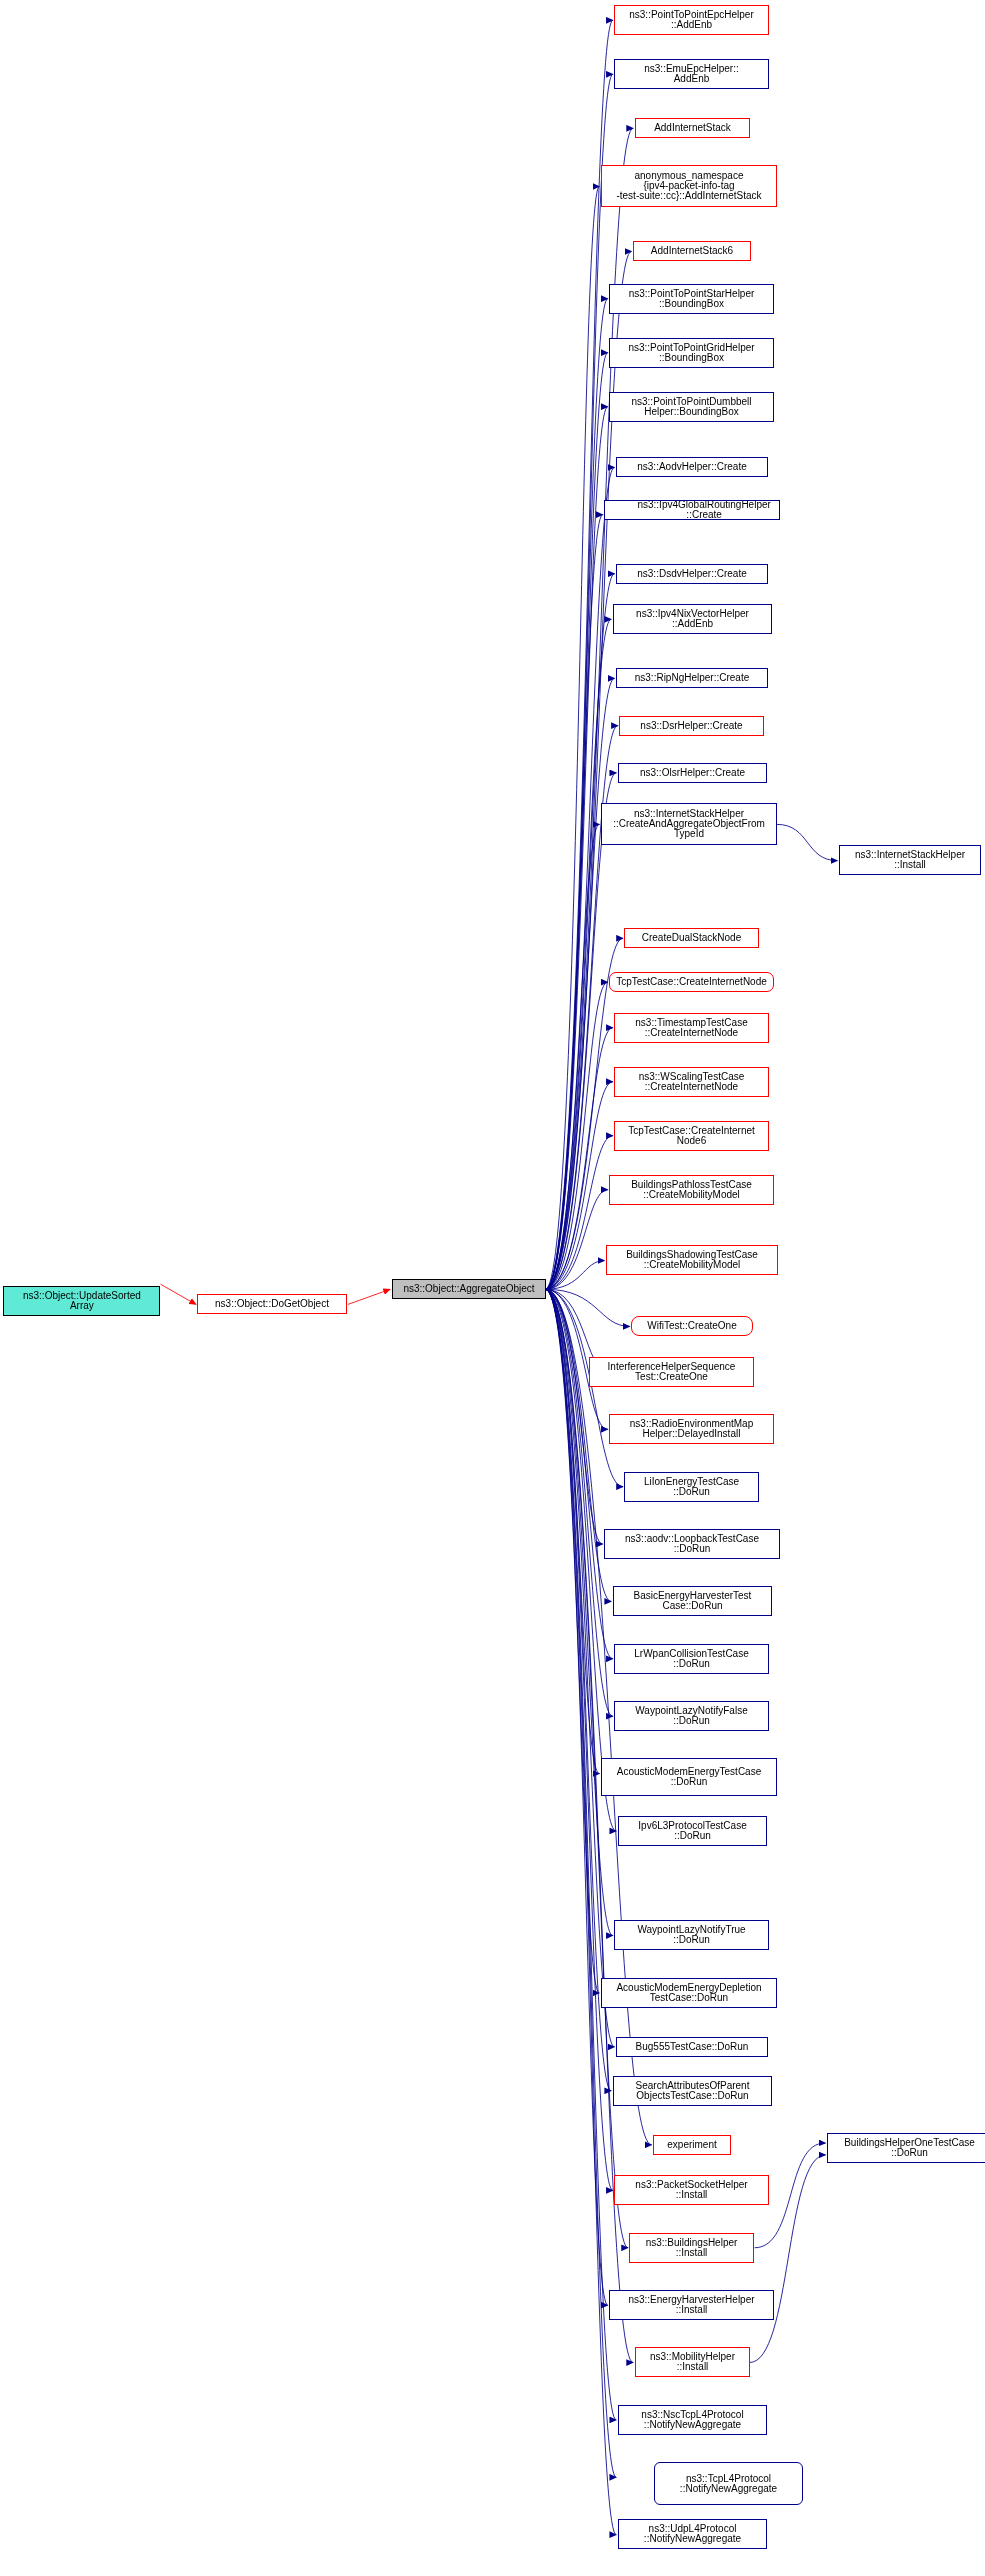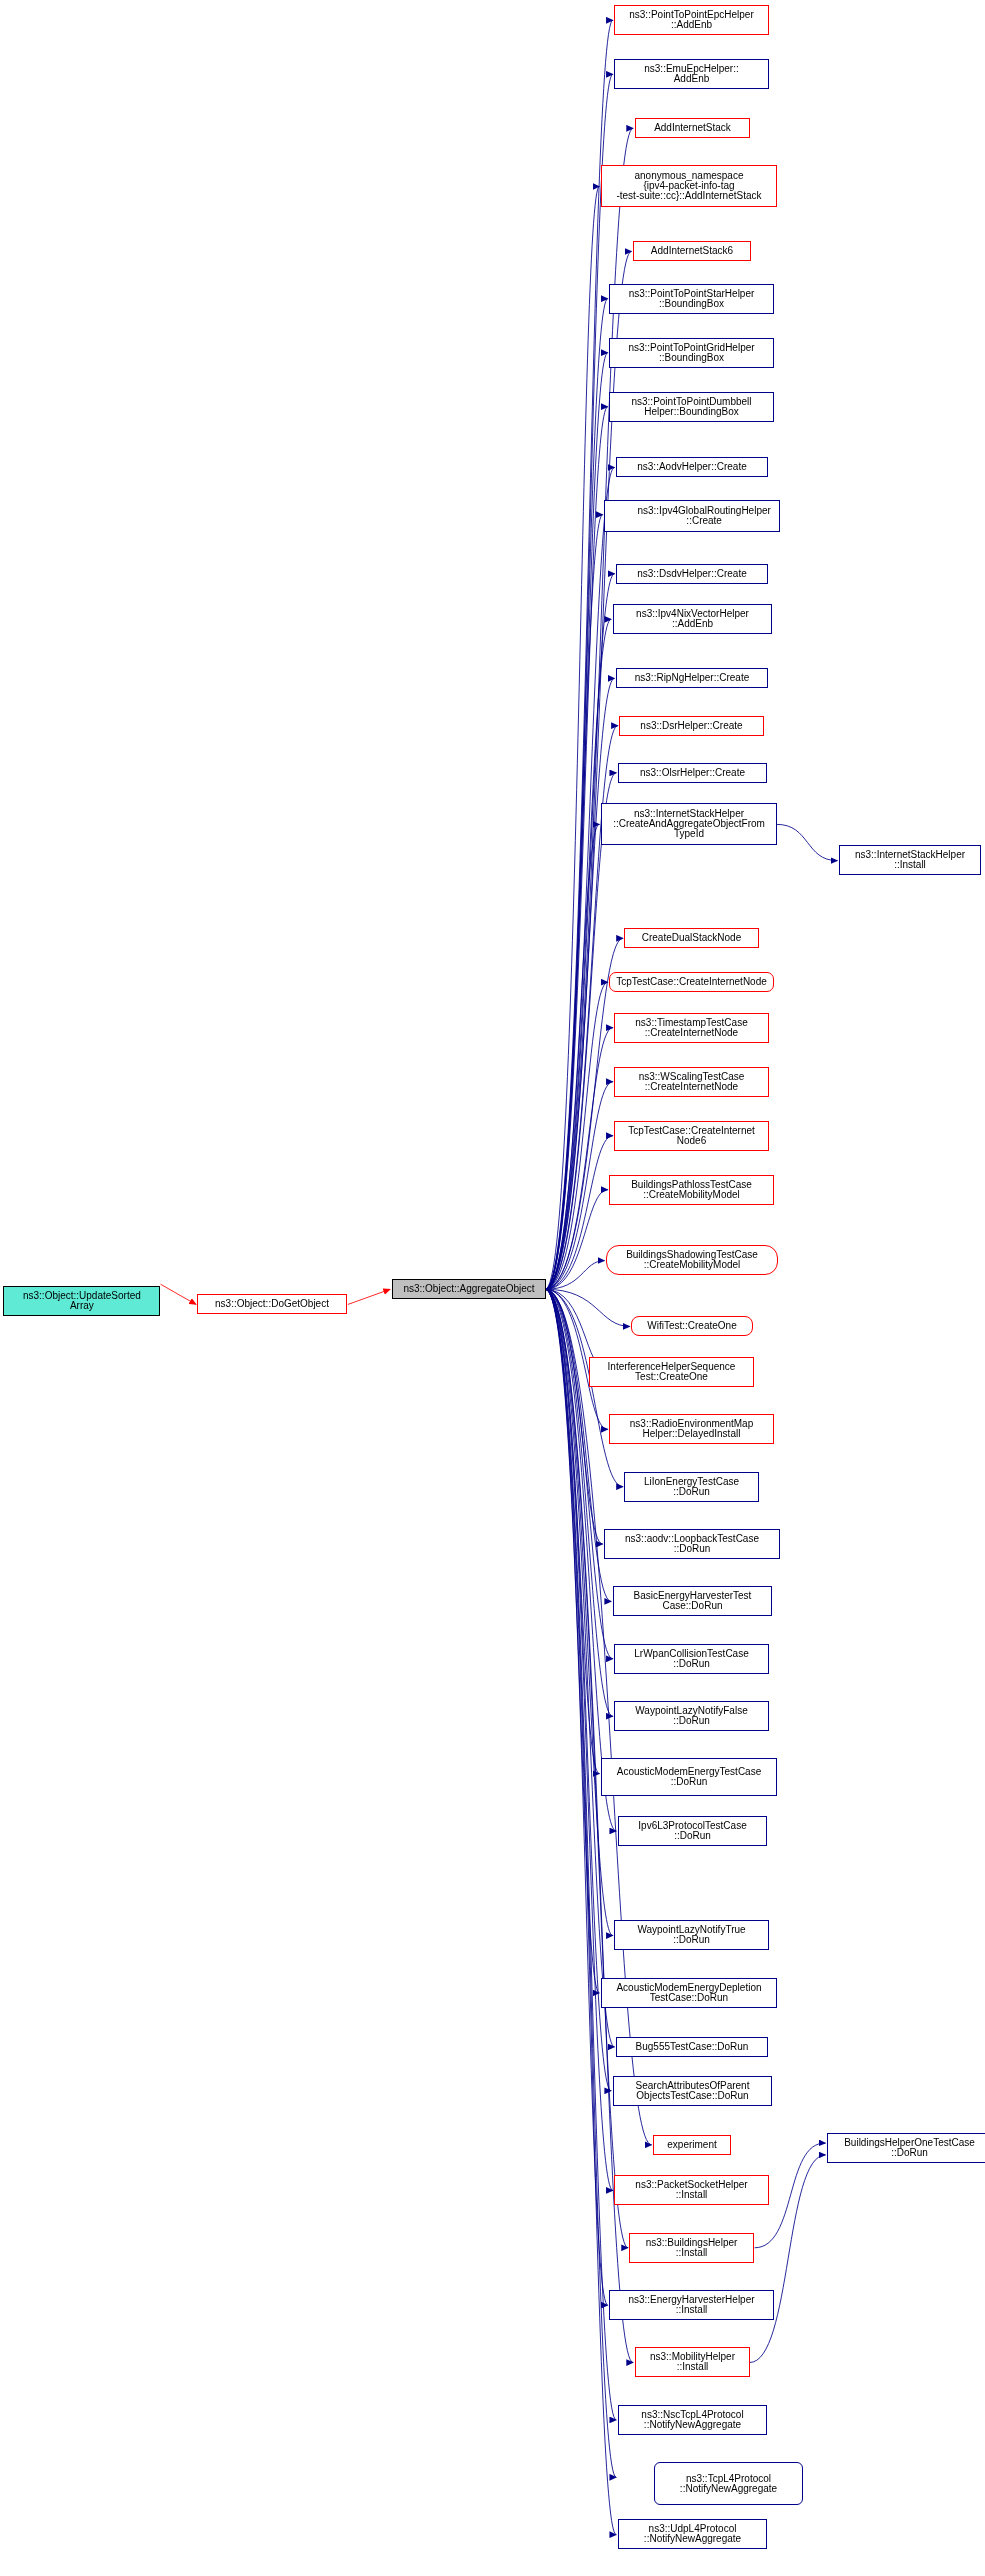--- a/index.html
+++ b/index.html
@@ -135,21 +135,21 @@
 {ipv4-packet-info-tag
 -test-suite::cc}::AddInternetStack</div>
       <div class="node " style="left: 633px; top: 241px; width: 118px; height: 20px;">AddInternetStack6</div>
       <div class="node blue" style="left: 609px; top: 284px; width: 165px; height: 30px;">ns3::PointToPointStarHelper
 ::BoundingBox</div>
       <div class="node blue" style="left: 609px; top: 338px; width: 165px; height: 30px;">ns3::PointToPointGridHelper
 ::BoundingBox</div>
       <div class="node blue" style="left: 609px; top: 392px; width: 165px; height: 30px;">ns3::PointToPointDumbbell
 Helper::BoundingBox</div>
       <div class="node blue" style="left: 616px; top: 457px; width: 152px; height: 20px;">ns3::AodvHelper::Create</div>
-      <div class="node blue" style="left: 604px; top: 500px; width: 176px; height: 32px; padding-left: 26px;">ns3::Ipv4GlobalRoutingHelper
+      <div class="node blue" style="left: 604px; top: 500px; width: 176px; height: 20px; padding-left: 26px;">ns3::Ipv4GlobalRoutingHelper
 ::Create</div>
       <div class="node blue" style="left: 616px; top: 564px; width: 152px; height: 20px;">ns3::DsdvHelper::Create</div>
       <div class="node blue" style="left: 613px; top: 604px; width: 159px; height: 30px;">ns3::Ipv4NixVectorHelper
 ::AddEnb</div>
       <div class="node blue" style="left: 616px; top: 668px; width: 152px; height: 20px;">ns3::RipNgHelper::Create</div>
       <div class="node " style="left: 619px; top: 716px; width: 145px; height: 20px;">ns3::DsrHelper::Create</div>
       <div class="node blue" style="left: 618px; top: 763px; width: 149px; height: 20px;">ns3::OlsrHelper::Create</div>
       <div class="node blue" style="left: 601px; top: 803px; width: 176px; height: 42px;">ns3::InternetStackHelper
 ::CreateAndAggregateObjectFrom
 TypeId</div>
@@ -158,21 +158,21 @@
       <div class="node " style="left: 624px; top: 928px; width: 135px; height: 20px;">CreateDualStackNode</div>
       <div class="node " style="left: 609px; top: 972px; width: 165px; height: 20px; border-radius: 7px;">TcpTestCase::CreateInternetNode</div>
       <div class="node " style="left: 614px; top: 1013px; width: 155px; height: 30px;">ns3::TimestampTestCase
 ::CreateInternetNode</div>
       <div class="node " style="left: 614px; top: 1067px; width: 155px; height: 30px;">ns3::WScalingTestCase
 ::CreateInternetNode</div>
       <div class="node " style="left: 614px; top: 1121px; width: 155px; height: 30px;">TcpTestCase::CreateInternet
 Node6</div>
       <div class="node " style="left: 609px; top: 1175px; width: 165px; height: 30px;">BuildingsPathlossTestCase
 ::CreateMobilityModel</div>
-      <div class="node " style="left: 606px; top: 1245px; width: 172px; height: 30px; border-radius: 13px;">BuildingsShadowingTestCase
+      <div class="node " style="left: 606px; top: 1245px; width: 172px; height: 30px;">BuildingsShadowingTestCase
 ::CreateMobilityModel</div>
       <div class="node " style="left: 631px; top: 1316px; width: 122px; height: 20px; border-radius: 8px;">WifiTest::CreateOne</div>
       <div class="node " style="left: 589px; top: 1357px; width: 165px; height: 30px;">InterferenceHelperSequence
 Test::CreateOne</div>
       <div class="node " style="left: 609px; top: 1414px; width: 165px; height: 30px;">ns3::RadioEnvironmentMap
 Helper::DelayedInstall</div>
       <div class="node blue" style="left: 624px; top: 1472px; width: 135px; height: 30px;">LiIonEnergyTestCase
 ::DoRun</div>
       <div class="node blue" style="left: 604px; top: 1529px; width: 176px; height: 30px;">ns3::aodv::LoopbackTestCase
 ::DoRun</div>

